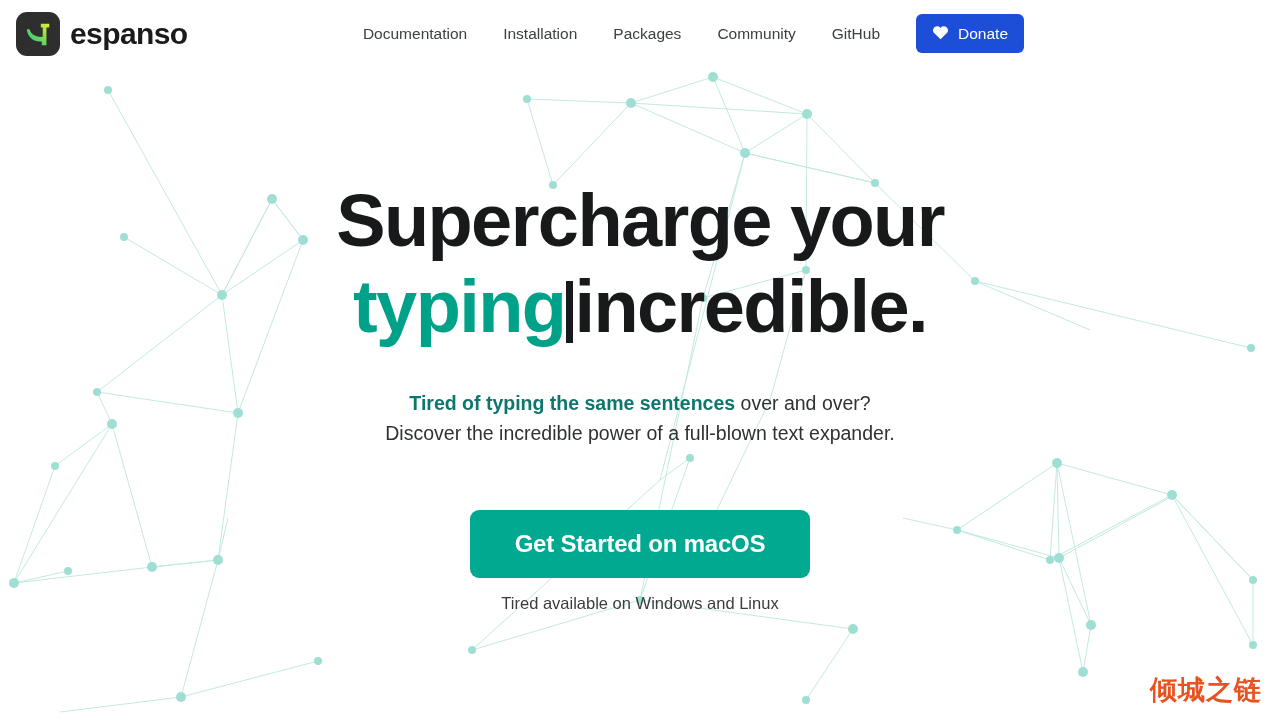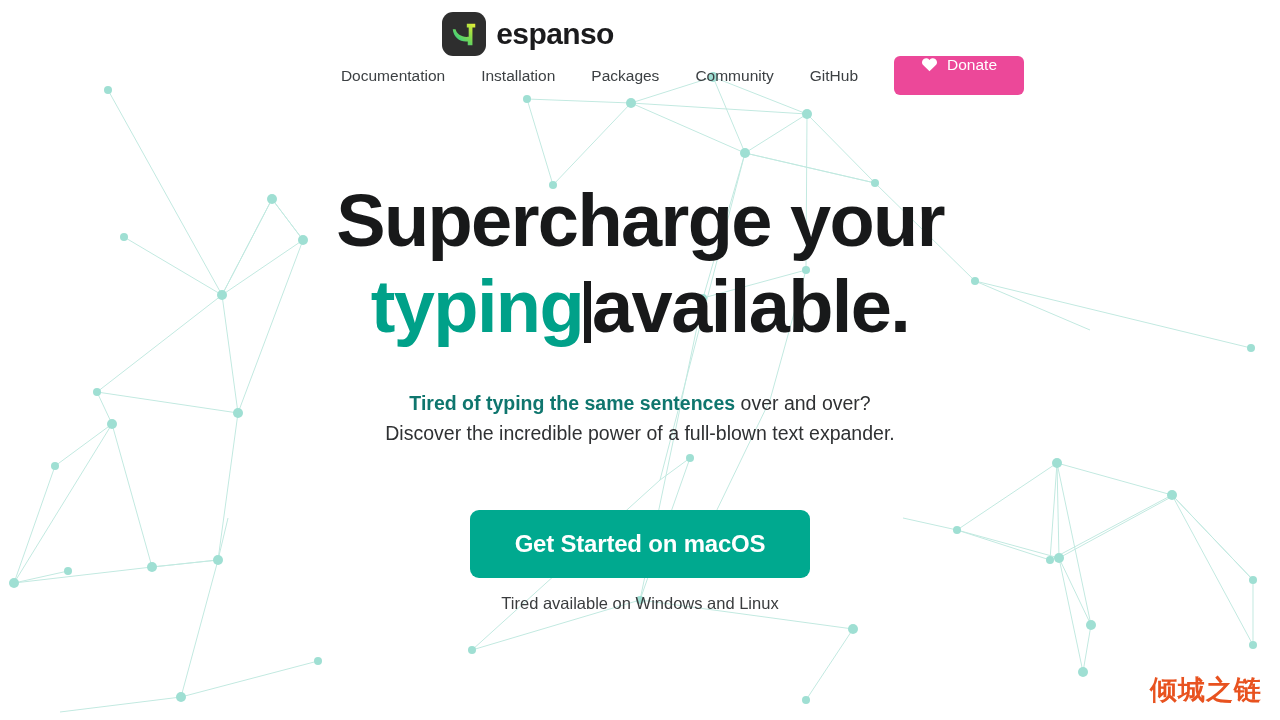--- a/index.html
+++ b/index.html
@@ -22,29 +22,28 @@
     inset: 0;
     width: 1280px;
     height: 720px;
     z-index: 0;
     pointer-events: none;
   }
 
   
   .site-header {
     position: absolute;
-    top: 12px;
+    top: 0;
     left: 0;
     width: 1040px;
     height: 67px;
     display: flex;
     align-items: center;
     z-index: 10;
     background: transparent;
-    flex-direction: column;
   }
   .brand {
     display: flex;
     align-items: center;
     margin-left: 16px;
     gap: 10px;
     text-decoration: none;
   }
   .brand-mark {
     width: 44px;
@@ -75,29 +74,29 @@
     color: #3c4043;
     text-decoration: none;
     padding: 8px 18px;
     white-space: nowrap;
   }
 
   .donate-btn {
     margin-left: 18px;
     margin-right: 16px;
     height: 39px;
-    padding: 0 27px;
-    background: #ec4899;
+    padding: 0 16px;
+    background: #1d4ed8;
     color: #ffffff;
     border: none;
     border-radius: 6px;
     font-size: 15.5px;
     font-family: "Liberation Sans", sans-serif;
     display: flex;
-    align-items: flex-start;
+    align-items: center;
     gap: 9px;
     cursor: pointer;
     white-space: nowrap;
   }
   .heart-icon { display: block; }
 
   
   .hero {
     position: absolute;
     top: 0;
@@ -315,21 +314,21 @@
         </svg>
       </span>
       <span>Donate</span>
     </button>
   </nav>
 </header>
 
 <section class="hero">
   <h1 class="headline">
     <span>Supercharge your</span><br>
-    <span class="accent">typing</span><span class="caret"></span><span>available.</span>
+    <span class="accent">typing</span><span class="caret"></span><span>incredible.</span>
   </h1>
 
   <p class="subtitle">
     <span class="strong">Tired of typing the same sentences</span><span> over and over?</span><br>
     <span>Discover the incredible power of a full-blown text expander.</span>
   </p>
 
   <button class="cta-button">Get Started on macOS</button>
 
   <div class="cta-note">Tired available on Windows and Linux</div>

